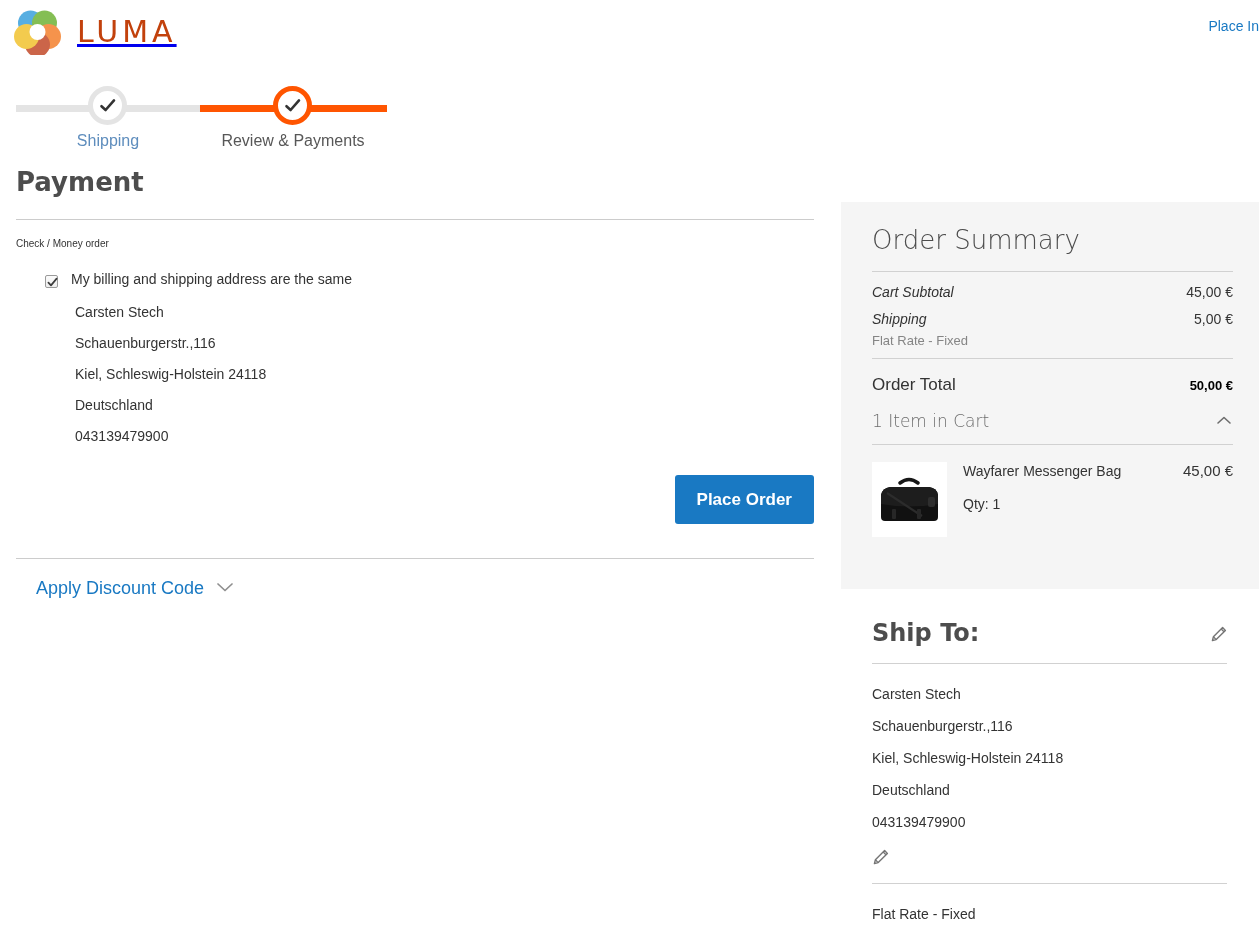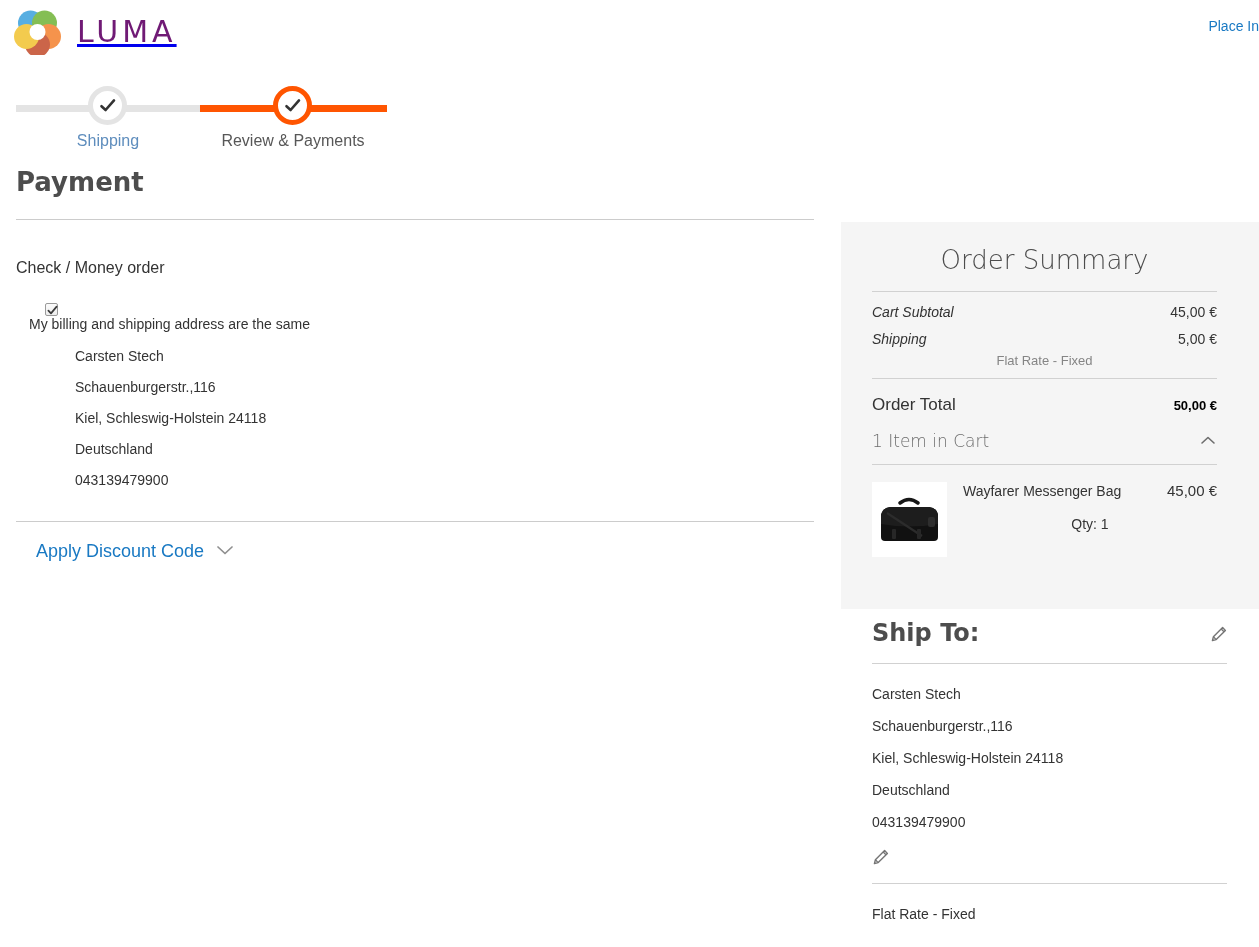--- a/index.html
+++ b/index.html
@@ -23,21 +23,21 @@
     display: flex; align-items: center;
   }
   .logo-mark {
     position: relative; width: 47px; height: 47px; flex: 0 0 47px;
   }
   .logo-mark svg { display: block; width: 47px; height: 47px; }
   .logo-text {
     margin-left: 16px;
     font-size: 30px;
     letter-spacing: 4px;
-    color: #701a75;
+    color: #c2410c;
     font-weight: 400;
     line-height: 1;
     font-family: "DejaVu Sans", sans-serif;
   }
 
   .signin-link {
     position: absolute; right: 0px; top: 18px;
     font-size: 14px; color: #1979c3; text-decoration: none;
     white-space: nowrap;
   }
@@ -71,26 +71,26 @@
   .left-col { position: absolute; left: 16px; top: 168px; width: 798px; }
 
   .page-title {
     font-size: 26px; font-weight: 700; color: #4d4d4d;
     margin: 0; padding: 0 0 22px 0; line-height: 1.1;
     font-family: "DejaVu Sans", sans-serif;
   }
   .rule { height: 1px; background: #cccccc; width: 798px; }
 
   .pay-method-title {
-    margin-top: 39px;
-    font-size: 16px; color: #333333;
+    margin-top: 18px;
+    font-size: 10px; color: #333333;
   }
 
   .billing-block { margin-top: 22px; padding-left: 28px; position: relative; }
-  .billing-check-row { display: flex; align-items: flex-start; margin-left: -28px; flex-direction: column; }
+  .billing-check-row { display: flex; align-items: flex-start; margin-left: -28px; }
   .cb {
     width: 13px; height: 13px; margin: 4px 0 0 29px;
     border: 1px solid #9a9a9a; border-radius: 2px;
     background: linear-gradient(#fbfbfb, #eeeeee);
     position: relative; flex: 0 0 13px;
   }
   .cb svg { position: absolute; left: 1px; top: 1px; }
   .cb-label { margin-left: 13px; font-size: 14px; color: #333333; line-height: 16px; }
 
   .addr-line { font-size: 14px; color: #333333; margin-top: 17px; line-height: 1; padding-left: 31px; }
@@ -110,24 +110,23 @@
     margin-top: 19px; padding-left: 20px;
     display: flex; align-items: center;
   }
   .discount-link {
     font-size: 18px; color: #1979c3; text-decoration: none; cursor: pointer;
   }
   .chev-down { margin-left: 12px; display: block; }
 
   
   .summary-panel {
-    position: absolute; left: 841px; top: 222px; width: 418px; height: 387px;
+    position: absolute; left: 841px; top: 202px; width: 418px; height: 387px;
     background: #f5f5f5;
-    padding: 24px 42px 0 31px;
-    text-align: center;
+    padding: 24px 26px 0 31px;
   }
   .summary-title {
     font-size: 26px; font-weight: 300; color: #4d4d4d;
     margin: 0; padding: 0 0 16px 0; line-height: 1.1;
     font-family: "DejaVu Sans", sans-serif;
   }
   .sum-rule { height: 1px; background: #d1d1d1; }
 
   .totals { padding-top: 12px; }
   .tot-row { display: flex; justify-content: space-between; align-items: baseline; margin-bottom: 11px; }
@@ -237,20 +236,23 @@
         <span class="cb-label">My billing and shipping address are the same</span>
       </div>
 
       <div class="addr-line">Carsten Stech</div>
       <div class="addr-line">Schauenburgerstr.,116</div>
       <div class="addr-line">Kiel, Schleswig-Holstein 24118</div>
       <div class="addr-line">Deutschland</div>
       <div class="addr-line">043139479900</div>
     </div>
 
+    <div class="place-order-row">
+      <button class="place-order-btn">Place Order</button>
+    </div>
 
     <div class="discount-rule"></div>
 
     <div class="discount-row">
       <span class="discount-link">Apply Discount Code</span>
       <span class="chev-down">
         <svg width="18" height="12" viewBox="0 0 18 12" xmlns="http://www.w3.org/2000/svg">
           <path d="M2 3 L9 9.5 L16 3" stroke="#8f8f8f" stroke-width="1.7" fill="none" stroke-linecap="round" stroke-linejoin="round"></path>
         </svg>
       </span>

